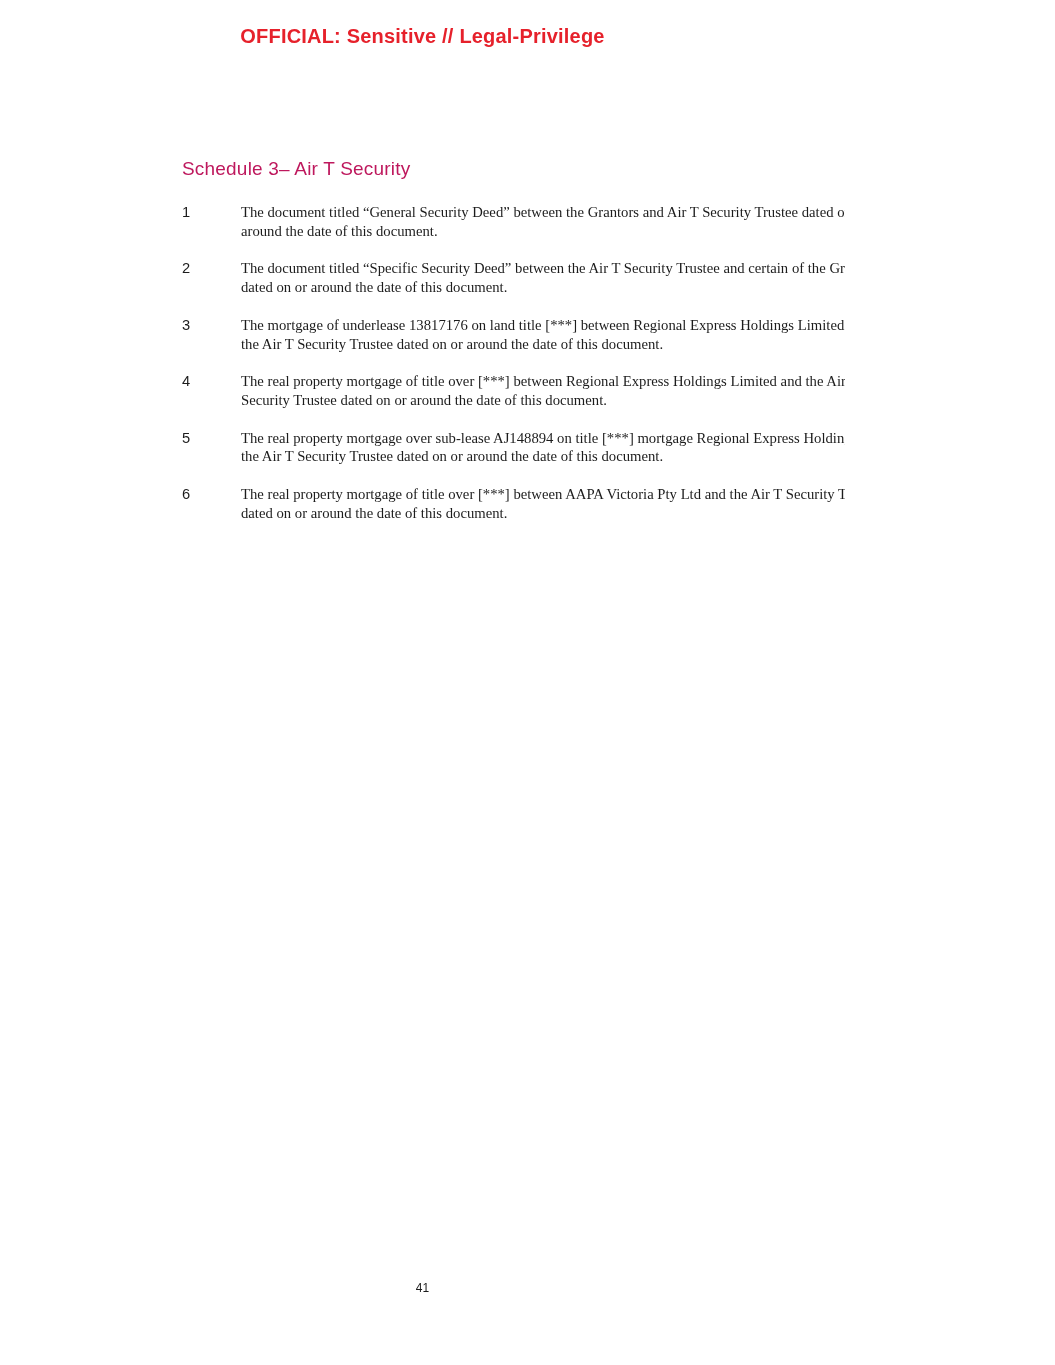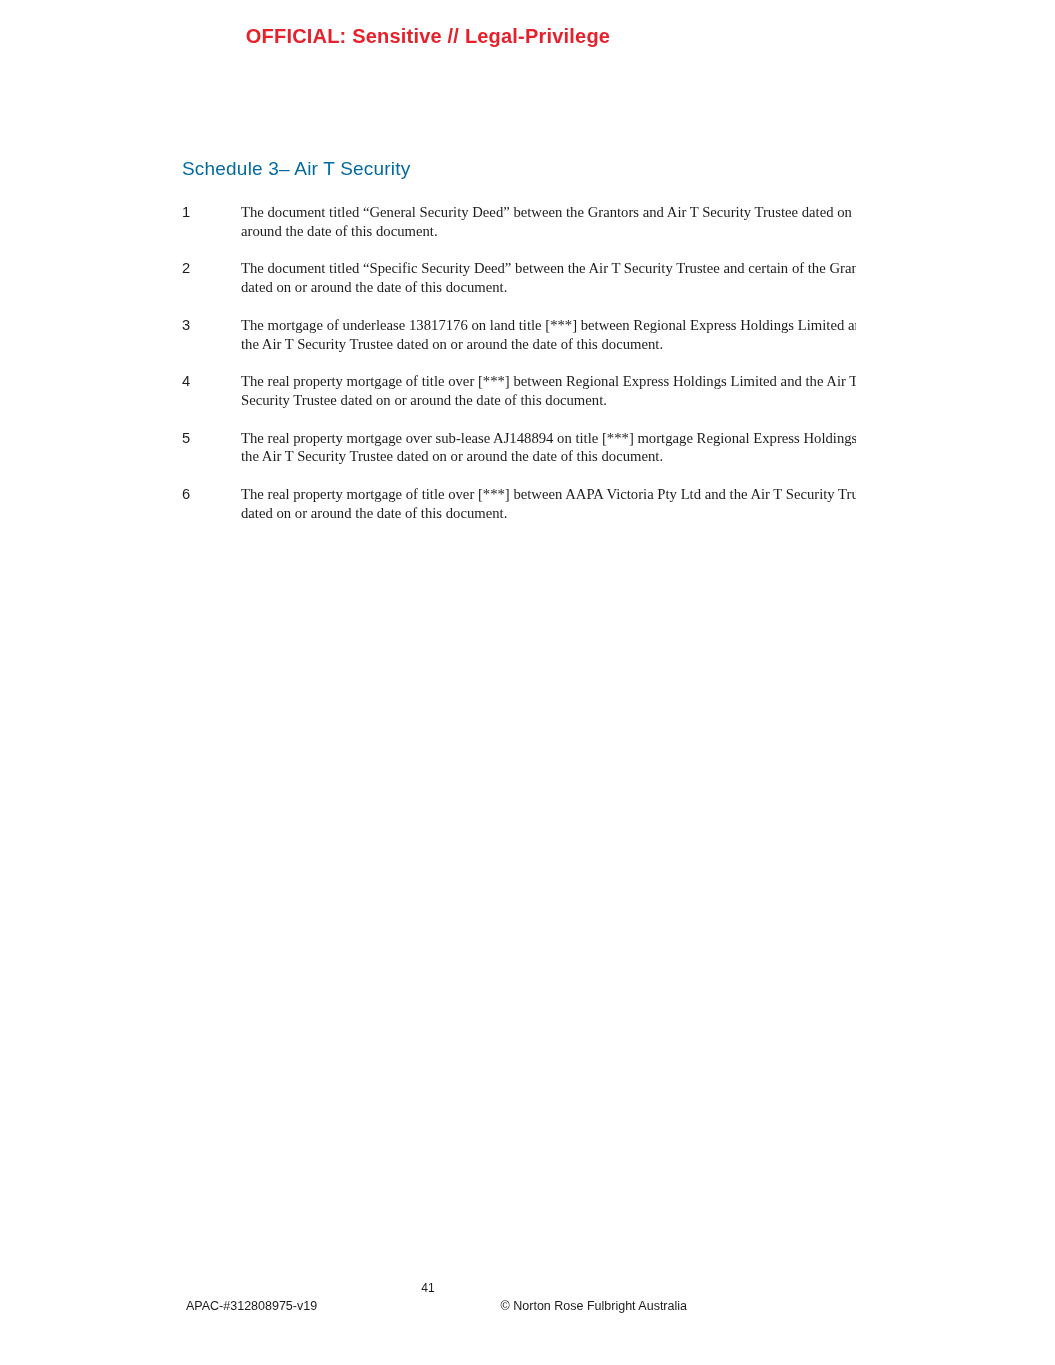--- a/index.html
+++ b/index.html
@@ -8,21 +8,20 @@
     background: #ffffff;
   }
   .page {
     position: relative;
     width: 845px;
     height: 1365px;
     background: #ffffff;
     font-family: "Liberation Sans", sans-serif;
     color: #1c1c1c;
     overflow: hidden;
-    padding-left: 11px;
   }
   .classification {
     position: absolute;
     top: 25px;
     left: 0;
     right: 0;
     text-align: center;
     font-size: 20px;
     font-weight: 700;
     color: #e6212b;
@@ -30,21 +29,21 @@
   }
   .content {
     position: absolute;
     left: 182px;
     top: 158px;
     width: 710px;
   }
   .doc-title {
     font-size: 19px;
     font-weight: 400;
-    color: #0369a1;
+    color: #be185d;
     margin: 0 0 23px 0;
     letter-spacing: 0.2px;
   }
   .item {
     display: flex;
     margin-bottom: 19px;
     font-size: 14.7px;
     line-height: 18.7px;
     color: #1c1c1c;
   }
@@ -113,18 +112,14 @@
 
     <div class="item">
       <div class="item-num">6</div>
       <div class="item-text">The real property mortgage of title over [***] between AAPA Victoria Pty Ltd and the Air T Security Trustee dated on or around the date of this document.</div>
     </div>
 
   </div>
 
   <div class="page-number">41</div>
 
-  <div class="footer-line">
-    <span>APAC-#312808975-v19</span>
-    <span>© Norton Rose Fulbright Australia</span>
-  </div>
 
 </div>
 
 </body></html>

